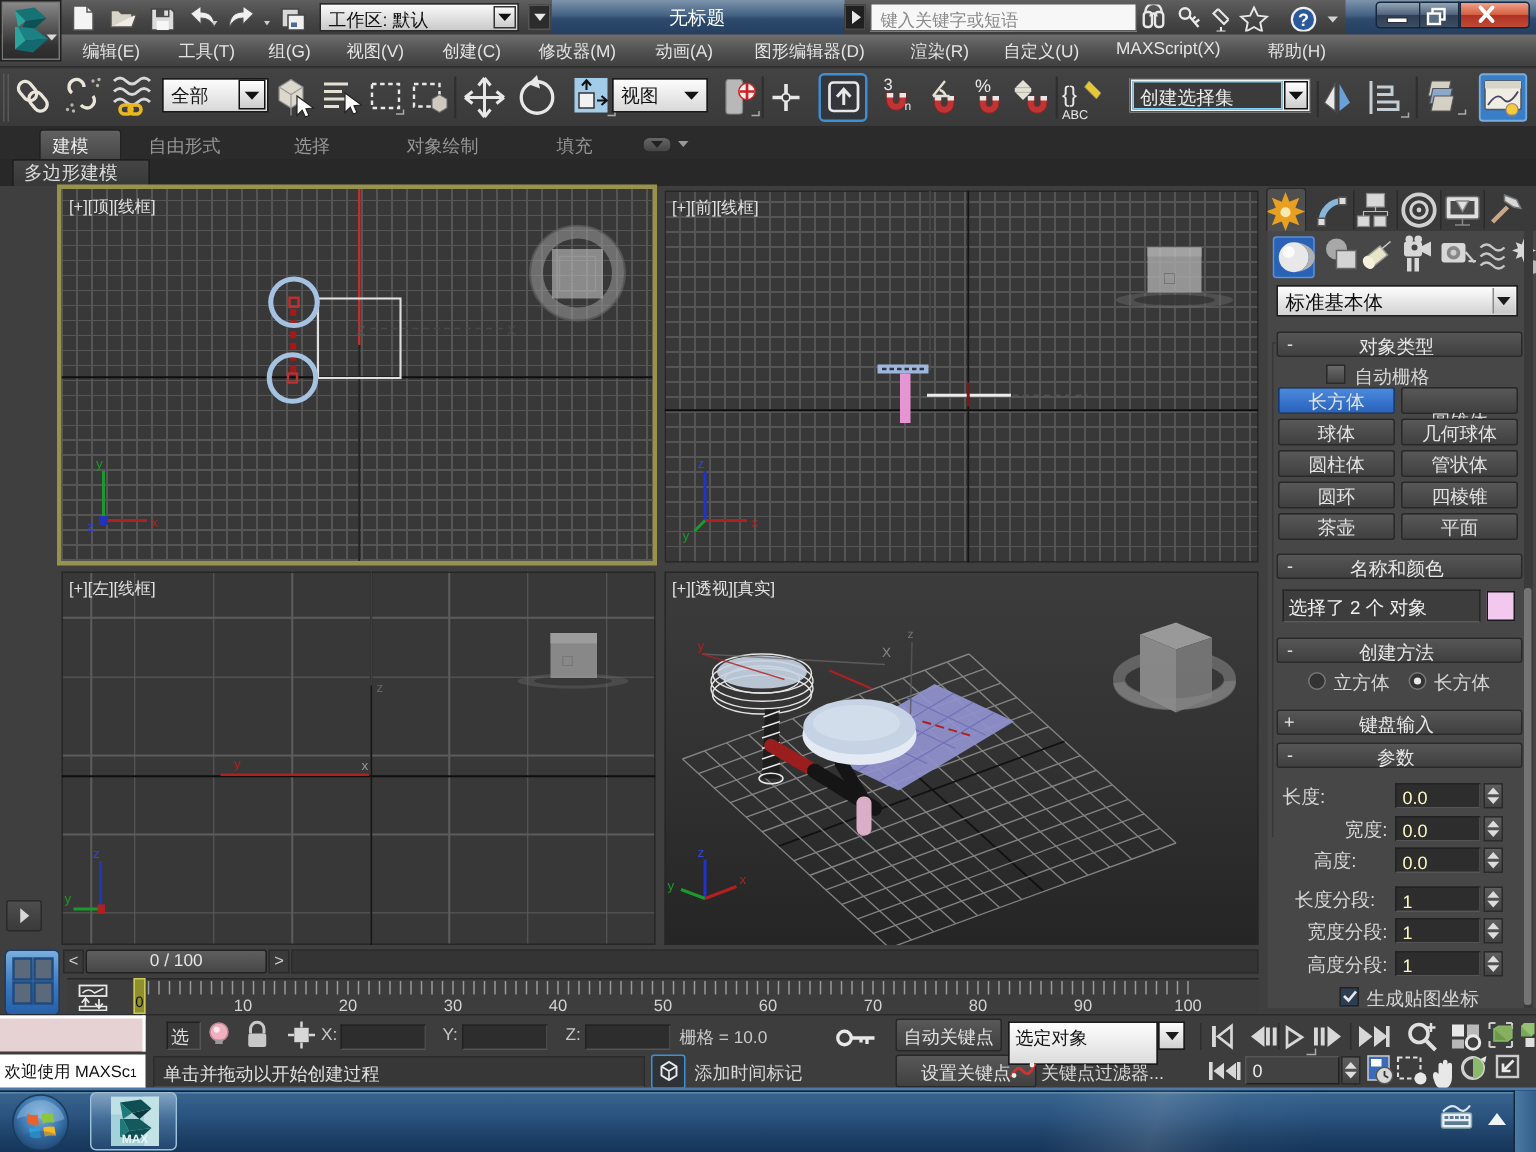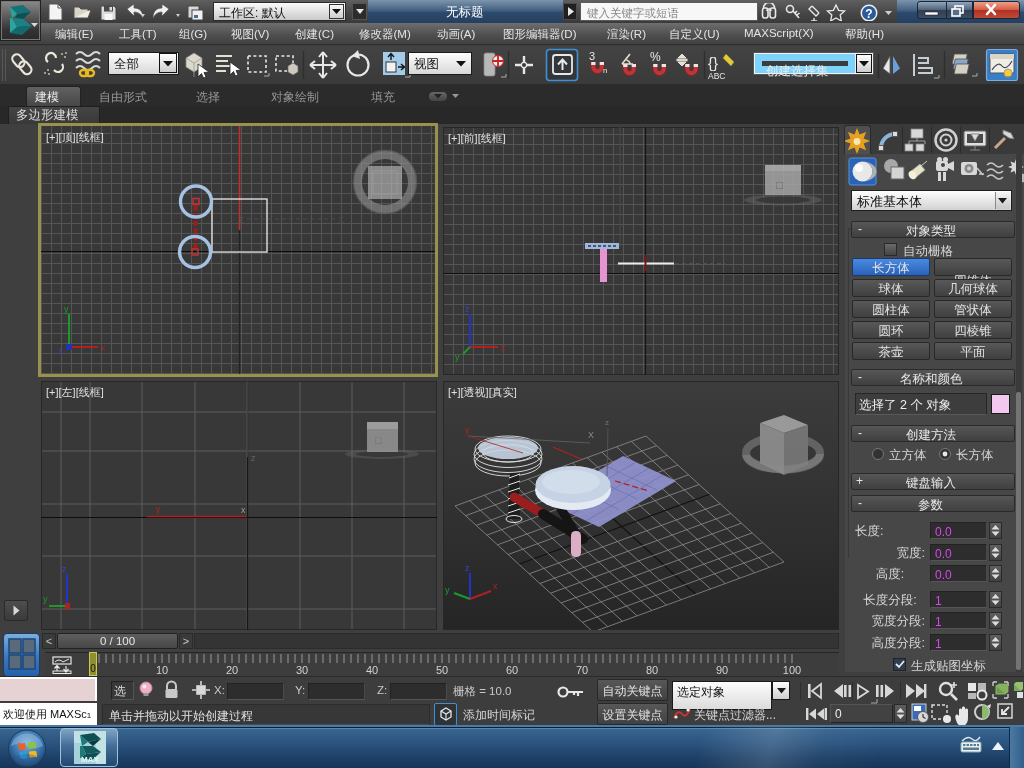--- a/index.html
+++ b/index.html
@@ -1,19 +1,19 @@
 <!DOCTYPE html>
 <html><head><meta charset="utf-8">
 <style>
 *{margin:0;padding:0;box-sizing:border-box}
 html,body{width:1024px;height:768px;overflow:hidden;background:#3d3d3d;font-family:"Liberation Sans",sans-serif;-webkit-font-smoothing:antialiased}
 .ab{position:absolute}
 .txt{color:#d6d6d6;font-size:12px;white-space:nowrap}
 .btn{background:linear-gradient(#585858,#404040);border:1px solid #282828;border-radius:2px;color:#e2e2e2;text-align:center}
-.fld{background:#2d2d2d;border:1px solid #222;border-bottom-color:#555;border-right-color:#4a4a4a;color:#d946ef}
+.fld{background:#2d2d2d;border:1px solid #222;border-bottom-color:#555;border-right-color:#4a4a4a;color:#fef9c3}
 </style></head>
 <body>
 
 <div class="ab" id="titlebar" style="left:0;top:0;width:1024px;height:23px;background:linear-gradient(#5f5f5f,#474747 55%,#3a3a3a)"></div>
 <div class="ab" style="left:368px;top:0;width:195px;height:23px;background:linear-gradient(#7d94ab,#436182 45%,#2d4a6c 55%,#243f60)"></div>
 <div class="ab txt" style="left:446px;top:4px;font-size:12.5px;color:#fff">无标题</div>
 <div class="ab" style="left:897px;top:0;width:127px;height:23px;background:linear-gradient(#7d94ab,#436182 45%,#2d4a6c 55%,#243f60)"></div>
 
 <div class="ab" style="left:917px;top:1px;width:30px;height:18px;border:1px solid #15273d;border-radius:3px 0 0 3px;background:linear-gradient(#93a5b8,#51647c 48%,#313f52 52%,#3d4d62)"></div>
 <div class="ab" style="left:947px;top:1px;width:26px;height:18px;border:1px solid #15273d;border-left:none;background:linear-gradient(#93a5b8,#51647c 48%,#313f52 52%,#3d4d62)"></div>
@@ -231,21 +231,21 @@
 <div class="ab" style="left:108px;top:52px;width:71px;height:23px;background:linear-gradient(#fdfdfd,#d8d8d8);border:1px solid #1a1a1a;color:#111;font-size:12.5px;padding:3px 0 0 5px">全部</div>
 <div class="ab" style="left:159px;top:53px;width:18px;height:20px;background:linear-gradient(#fff,#ccc);border:1px solid #111"></div>
 <svg class="ab" style="left:162px;top:61px" width="12" height="6">
     <path d="M1 0 l10 0 l-5 5.5 z" fill="#111"></path>
   </svg>
 <div class="ab" style="left:408px;top:52px;width:64px;height:23px;background:linear-gradient(#fdfdfd,#d8d8d8);border:1px solid #1a1a1a;color:#111;font-size:12.5px;padding:3px 0 0 5px">视图</div>
 <svg class="ab" style="left:455px;top:61px" width="12" height="6">
     <path d="M1 0 l10 0 l-5 5.5 z" fill="#111"></path>
   </svg>
 <div class="ab" style="left:753px;top:52px;width:121px;height:23px;background:#f2f2f2;border:1px solid #555"></div>
-<div class="ab" style="left:755px;top:54px;width:100px;height:19px;background:#3b3b3b;border:7px solid #7dd3fc;color:#ececec;font-size:12.5px;padding:2px 0 0 4px">创建选择集</div>
+<div class="ab" style="left:755px;top:54px;width:100px;height:19px;background:#3b3b3b;border:1px solid #7dd3fc;color:#ececec;font-size:12.5px;padding:2px 0 0 4px">创建选择集</div>
 <div class="ab" style="left:856px;top:54px;width:16px;height:19px;background:linear-gradient(#fff,#ccc);border:1px solid #111"></div>
 <svg class="ab" style="left:858px;top:61px" width="12" height="6">
     <path d="M1 0 l10 0 l-5 5.5 z" fill="#111"></path>
   </svg>
 
 <div class="ab" style="left:0;top:84px;width:1024px;height:22px;background:#2b2b2b"></div>
 <div class="ab" style="left:26px;top:86px;width:55px;height:20px;background:linear-gradient(#616161,#474747);border:1px solid #222;border-bottom:none;border-radius:3px 3px 0 0"></div>
 <div class="ab txt" style="left:35px;top:89px;font-size:12px;color:#ececec">建模</div>
 <div class="ab txt" style="left:99px;top:89px;color:#969696">自由形式</div>
 <div class="ab txt" style="left:196px;top:89px;color:#969696">选择</div>
@@ -794,21 +794,21 @@
 <div class="ab txt" style="left:295px;top:684px;font-size:11.5px;color:#c8c8c8">Y:</div>
 <div class="ab fld" style="left:308px;top:683px;width:57px;height:17px"></div>
 <div class="ab txt" style="left:377px;top:684px;font-size:11.5px;color:#c8c8c8">Z:</div>
 <div class="ab fld" style="left:390px;top:683px;width:57px;height:17px"></div>
 <div class="ab txt" style="left:453px;top:684px;font-size:11.5px;color:#c8c8c8">栅格 = 10.0</div>
 <svg class="ab" style="left:557px;top:685px" width="30" height="14" viewBox="0 0 30 14">
 <circle cx="6" cy="7" r="4.5" fill="none" stroke="#e8e8e8" stroke-width="2.2"></circle>
 <path d="M10 7 h16 m-5 0 v4 m-4 -4 v3" stroke="#e8e8e8" stroke-width="2.2" fill="none"></path>
 </svg>
 <div class="ab btn" style="left:597px;top:679px;width:71px;height:22px;font-size:12px;padding-top:3px">自动关键点</div>
-<div class="ab btn" style="left:597px;top:703px;width:71px;height:22px;font-size:12px;padding-top:3px">设置关键点</div>
+<div class="ab btn" style="left:597px;top:703px;width:94px;height:22px;font-size:12px;padding-top:3px">设置关键点</div>
 <div class="ab" style="left:672px;top:681px;width:100px;height:29px;background:linear-gradient(#fdfdfd,#dcdcdc);border:1px solid #1a1a1a;color:#111;font-size:12px;padding:2px 0 0 4px">选定对象</div>
 <div class="ab" style="left:772px;top:681px;width:18px;height:19px;background:linear-gradient(#fdfdfd,#d0d0d0);border:1px solid #1a1a1a"></div>
 <svg class="ab" style="left:776px;top:688px" width="11" height="6">
     <path d="M1 0 l9 0 l-4.5 5.5 z" fill="#1a1a1a"></path>
   </svg>
 <svg class="ab" style="left:672px;top:705px" width="20" height="18" viewBox="0 0 20 18">
 <path d="M2 13 q4 -9 8 -4 t8 -5" stroke="#cc3333" stroke-width="2" fill="none"></path>
 <circle cx="4" cy="12" r="1.6" fill="#eee"></circle>
     <circle cx="16" cy="5" r="1.6" fill="#eee"></circle>
 </svg>

